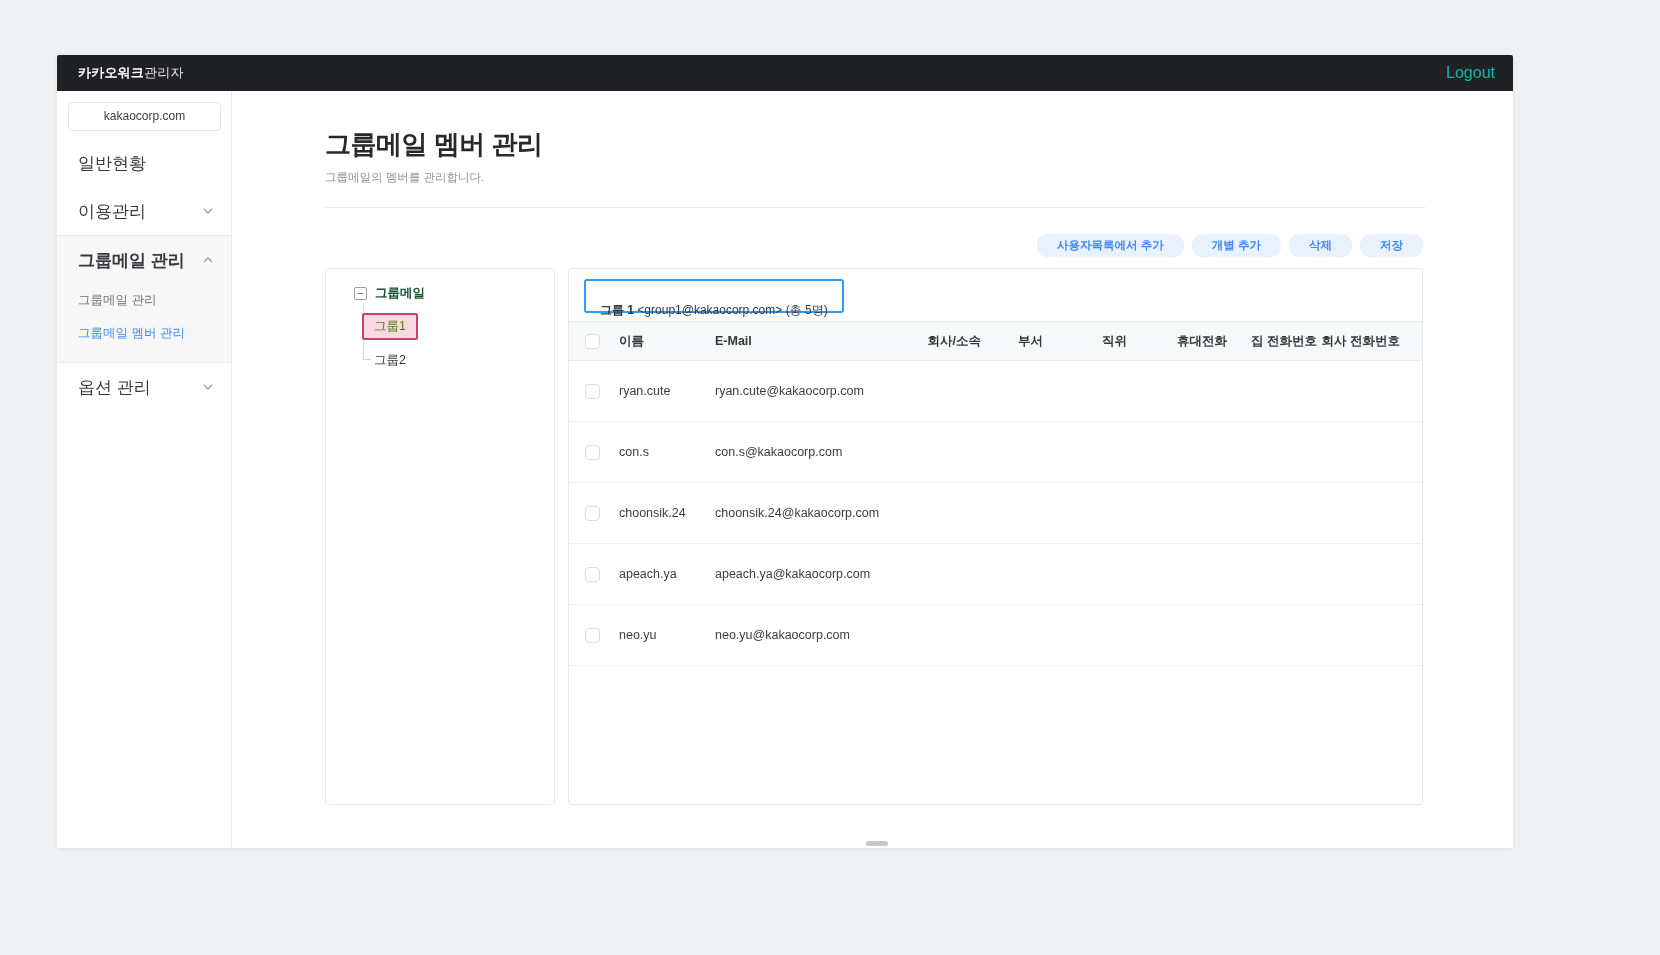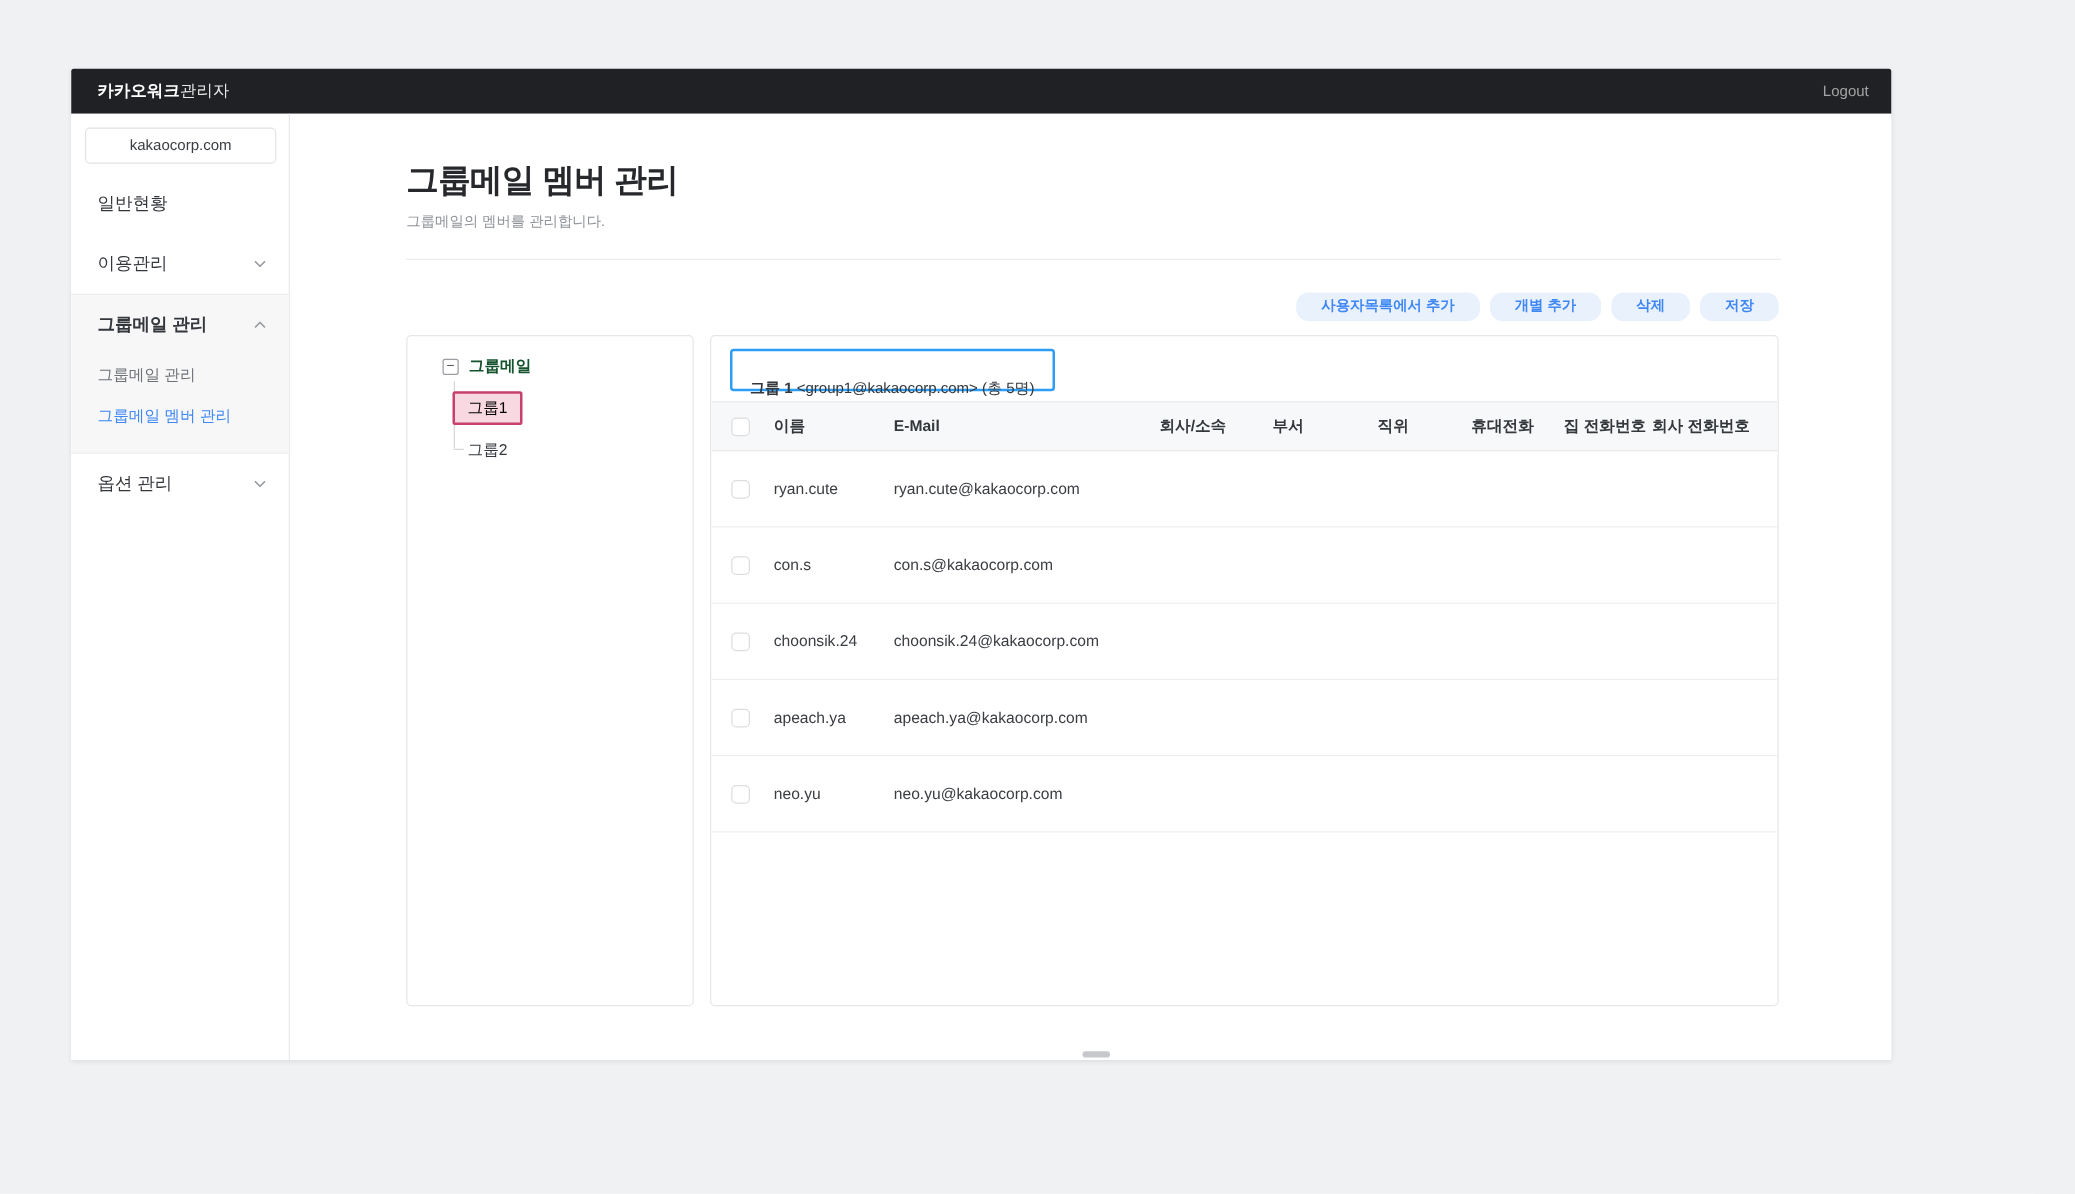--- a/index.html
+++ b/index.html
@@ -16,34 +16,34 @@
   }
   
   .topbar {
     position:absolute; left:0; top:0; right:0; height:36px;
     background:#202124; display:flex; align-items:center;
     padding:0 18px 0 21px; border-radius:2px 2px 0 0;
   }
   .logo { font-size:13px; color:#fff; letter-spacing:.2px; }
   .logo b { font-weight:bold; }
   .logo span.norm { font-weight:normal; color:#e8e8e8; }
-  .logout { margin-left:auto; font-size:12px; color:#a3a3a3; cursor:pointer; }
+  .logout { margin-left:auto; font-size:16px; color:#14b8a6; cursor:pointer; }
   
   .sidebar {
     position:absolute; left:0; top:36px; bottom:0; width:175px;
     background:#fff; border-right:1px solid #e9eaec;
   }
   .domain-box {
     margin:11px 10px 8px 11px; height:29px; line-height:27px;
     border:1px solid #e3e4e6; border-radius:4px; text-align:center;
     font-size:12px; color:#3a3d42; background:#fff;
   }
   .nav-item {
     height:48px; display:flex; align-items:center;
-    padding:0 18px 0 21px; font-size:14px; color:#34373c; cursor:pointer;
+    padding:0 18px 0 21px; font-size:17px; color:#34373c; cursor:pointer;
   }
   .nav-item .chev { margin-left:auto; display:flex; }
   .section-active { background:#f7f7f8; border-top:1px solid #ededee; border-bottom:1px solid #ededee; padding-bottom:12px; }
   .section-active .nav-item { font-weight:bold; background:transparent; }
   .subnav-item {
     height:33px; display:flex; align-items:center;
     padding-left:21px; font-size:12.5px; color:#6f7378; cursor:pointer;
   }
   .subnav-item.active { color:#3e87f5; }
   
@@ -67,21 +67,21 @@
     width:13px; height:13px; border:1px solid #9a9da1; border-radius:2px;
     font-size:11px; line-height:11px; text-align:center; color:#4a4d52;
     background:#fff; cursor:pointer;
   }
   .tree-root-label { font-size:12.5px; color:#14532d; font-weight:bold; cursor:pointer; }
   .tree-vline { position:absolute; left:37px; top:36px; width:1px; height:54px; background:#d7d8da; }
   .tree-hstub { position:absolute; left:37px; top:90px; width:8px; height:1px; background:#d7d8da; }
   .tree-node1 {
     position:absolute; left:36px; top:44px; padding:3px 10px;
     background:#f8d8e1; border:2px solid #c8406d; border-radius:2px;
-    font-size:12.5px; color:#000000; cursor:pointer;
+    font-size:12.5px; color:#4d7c0f; cursor:pointer;
   }
   .tree-node2 { position:absolute; left:48px; top:83px; font-size:12.5px; color:#34373c; cursor:pointer; }
   
   .table-panel {
     position:absolute; left:336px; top:177px; width:855px; height:537px;
     border:1px solid #e6e7e9; border-radius:4px; background:#fff; overflow:hidden;
   }
   .group-header-row { height:52px; position:relative; }
   .group-box {
     position:absolute; left:15px; top:10px; height:32px; line-height:28px;

